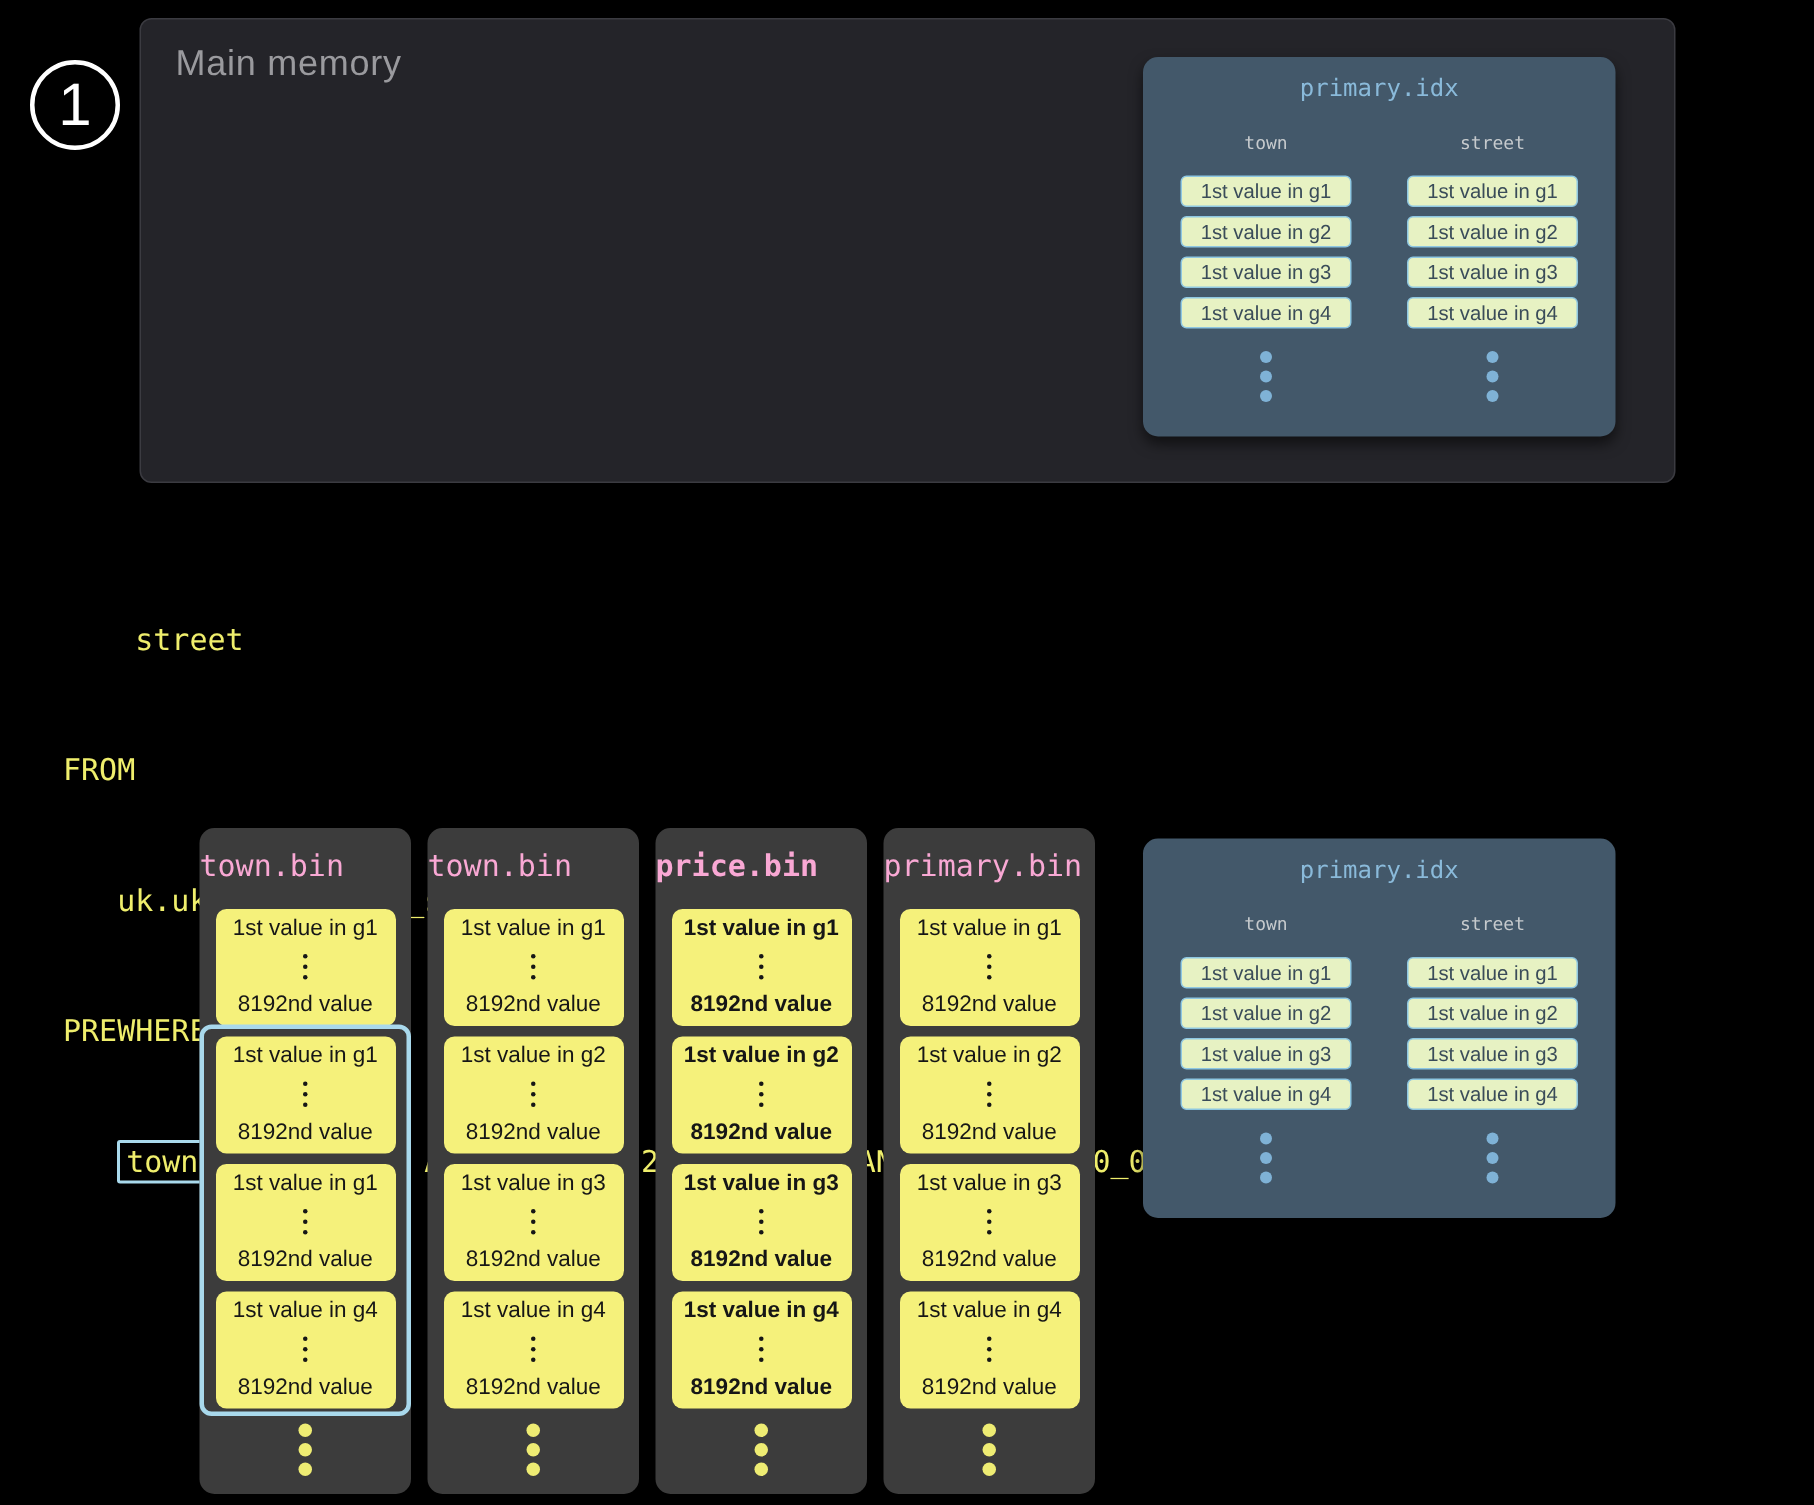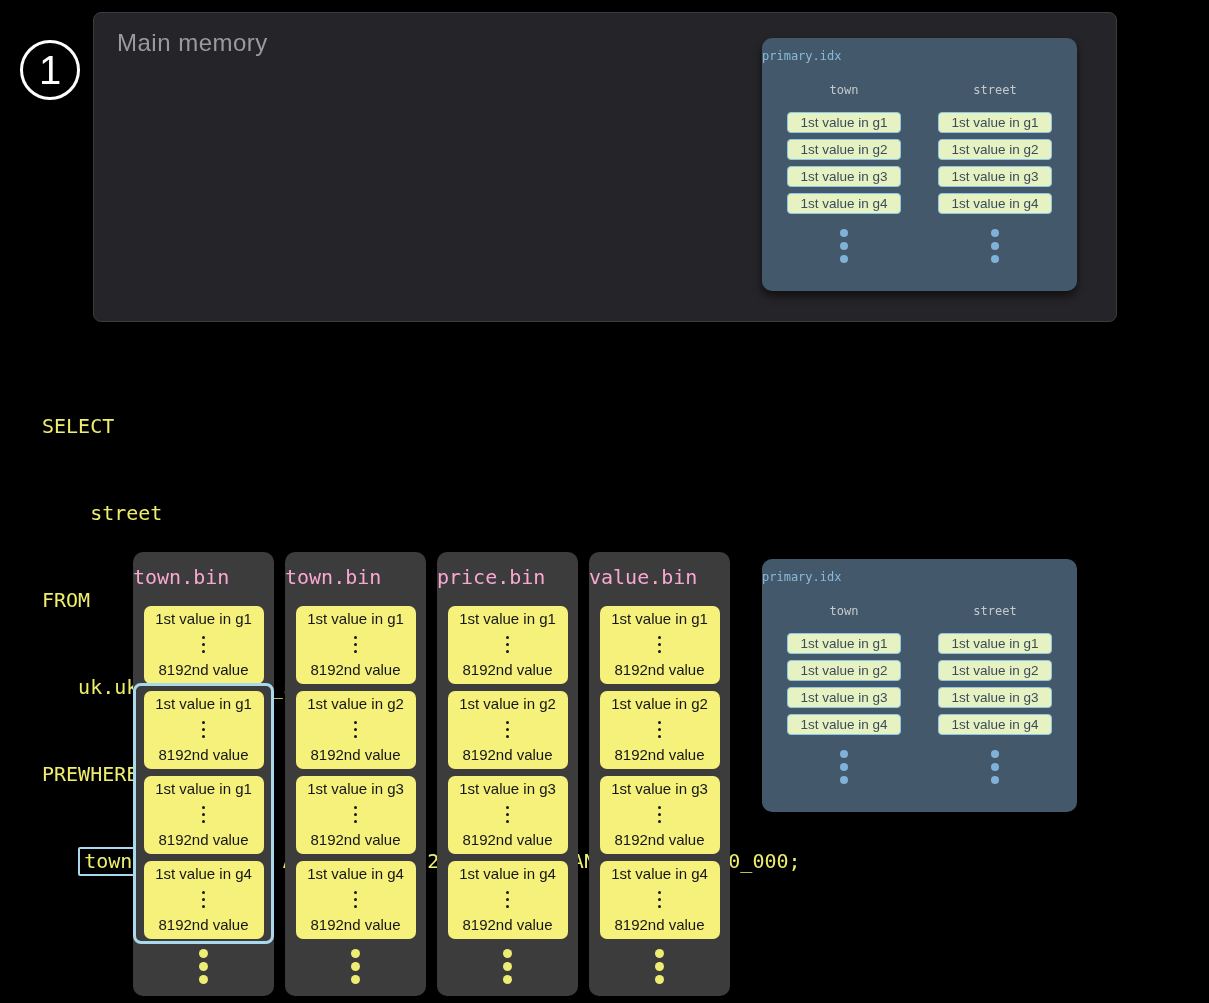--- a/index.html
+++ b/index.html
@@ -23,21 +23,21 @@
   }
   .mm-title{position:absolute;left:23px;top:16px;font-size:24px;color:#9a9a9e;letter-spacing:.5px;}
 
   
   .idx{
     width:315px;height:253px;background:#43586a;border-radius:10px;
     box-shadow:0 5px 9px rgba(0,0,0,0.55);
   }
   .idx-top{left:762px;top:38px;}
   .idx-bottom{left:762px;top:559px;}
-  .idx-title{text-align:left;margin-top:11px;font-family:"DejaVu Sans Mono",monospace;font-size:12px;color:#8abada;}
+  .idx-title{text-align:center;margin-top:11px;font-family:"DejaVu Sans Mono",monospace;font-size:16px;color:#8abada;}
   .idx-cols{display:flex;justify-content:space-between;padding:0 25px;margin-top:20px;}
   .idx-col{width:114px;display:flex;flex-direction:column;align-items:center;}
   .idx-header{font-family:"DejaVu Sans Mono",monospace;font-size:12px;color:#c6cacd;margin-bottom:15px;}
   .chip{
     width:114px;height:21px;box-sizing:border-box;background:#e7f2c3;border:1.5px solid #8ec7e2;
     border-radius:4px;display:flex;align-items:center;justify-content:center;
     font-size:13.5px;color:#3a4c59;margin-bottom:6px;white-space:nowrap;
   }
   .vdots{display:flex;flex-direction:column;align-items:center;gap:5px;margin-top:9px;}
   .vdots .dot{width:8px;height:8px;border-radius:50%;background:#7fb2d6;}
@@ -47,21 +47,21 @@
     left:42px;top:354px;font-family:"DejaVu Sans Mono",monospace;font-size:20px;
     line-height:29px;color:#efee6c;white-space:pre;
   }
   .hl{
     display:inline-block;border:2px solid #a9d9ec;border-radius:2px;
     padding:0 4px;line-height:25px;
   }
 
   
   .bin{width:141px;height:444px;background:#3c3c3c;border-radius:10px;top:552px;}
-  .bin-town{left:133px;} .bin-date{left:285px;} .bin-price{left:437px;} .bin-street{left:589px;}
+  .bin-town{left:133px;} .bin-date{left:285px;} .bin-price{left:437px;font-weight:bold;} .bin-street{left:589px;}
   .bin-title{text-align:left;margin-top:13px;font-family:"DejaVu Sans Mono",monospace;font-size:20px;color:#f9a8d4;}
   .cells{margin-top:17px;display:flex;flex-direction:column;align-items:center;gap:7px;}
   .gcell{
     width:120px;height:78px;box-sizing:border-box;background:#f5f17b;border-radius:7px;
     display:flex;flex-direction:column;align-items:center;justify-content:space-between;
     padding:4px 0 6px;color:#161616;font-size:15px;
   }
   .gdots{display:flex;flex-direction:column;gap:4px;align-items:center;}
   .gdots i{width:3px;height:3px;border-radius:50%;background:#161616;display:block;}
   .bin-vdots{margin-top:10px;display:flex;flex-direction:column;align-items:center;gap:4px;}
@@ -106,21 +106,20 @@
       <div class="vdots">
           <span class="dot"></span>
           <span class="dot"></span>
           <span class="dot"></span>
         </div>
     </div>
   </div>
 </div>
 
 <div class="abs sql">
-  <div>SELECT</div>
   <div>    street</div>
   <div>FROM</div>
   <div>   uk.uk_price_paid_simple</div>
   <div>PREWHERE</div>
   <div><span>   </span><span class="hl">town = 'LONDON'</span><span> AND date &gt; '2024-12-31' AND price &lt; 10_000;</span></div>
 </div>
 
 <div class="abs bin bin-town">
   <div class="bin-title">town.bin</div>
   <div class="cells">
@@ -257,21 +256,21 @@
     </div>
   </div>
   <div class="bin-vdots">
       <span class="dot"></span>
       <span class="dot"></span>
       <span class="dot"></span>
     </div>
 </div>
 
 <div class="abs bin bin-street">
-  <div class="bin-title">value.bin</div>
+  <div class="bin-title">primary.bin</div>
   <div class="cells">
     <div class="gcell">
       <span>1st value in g1</span>
       <span class="gdots">
           <i></i>
           <i></i>
           <i></i>
         </span>
       <span>8192nd value</span>
     </div>

